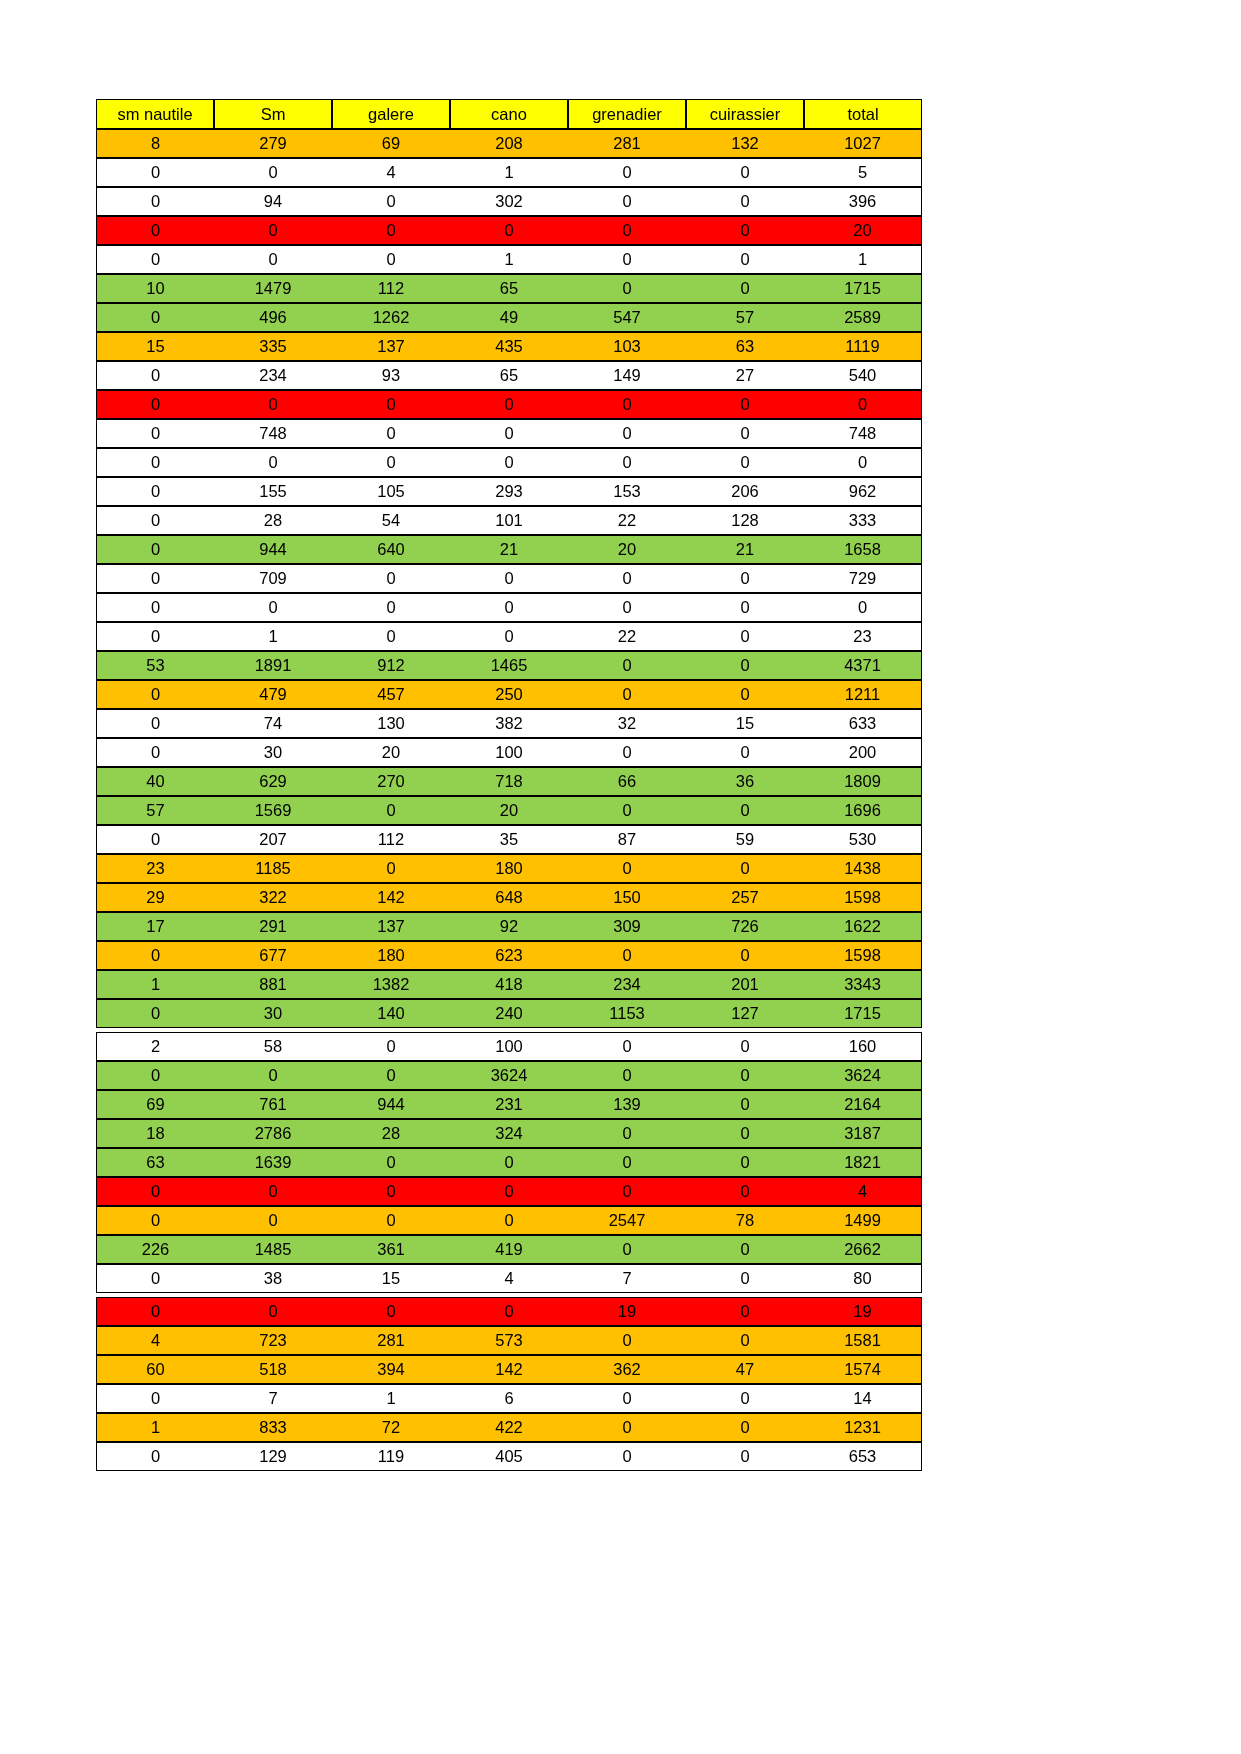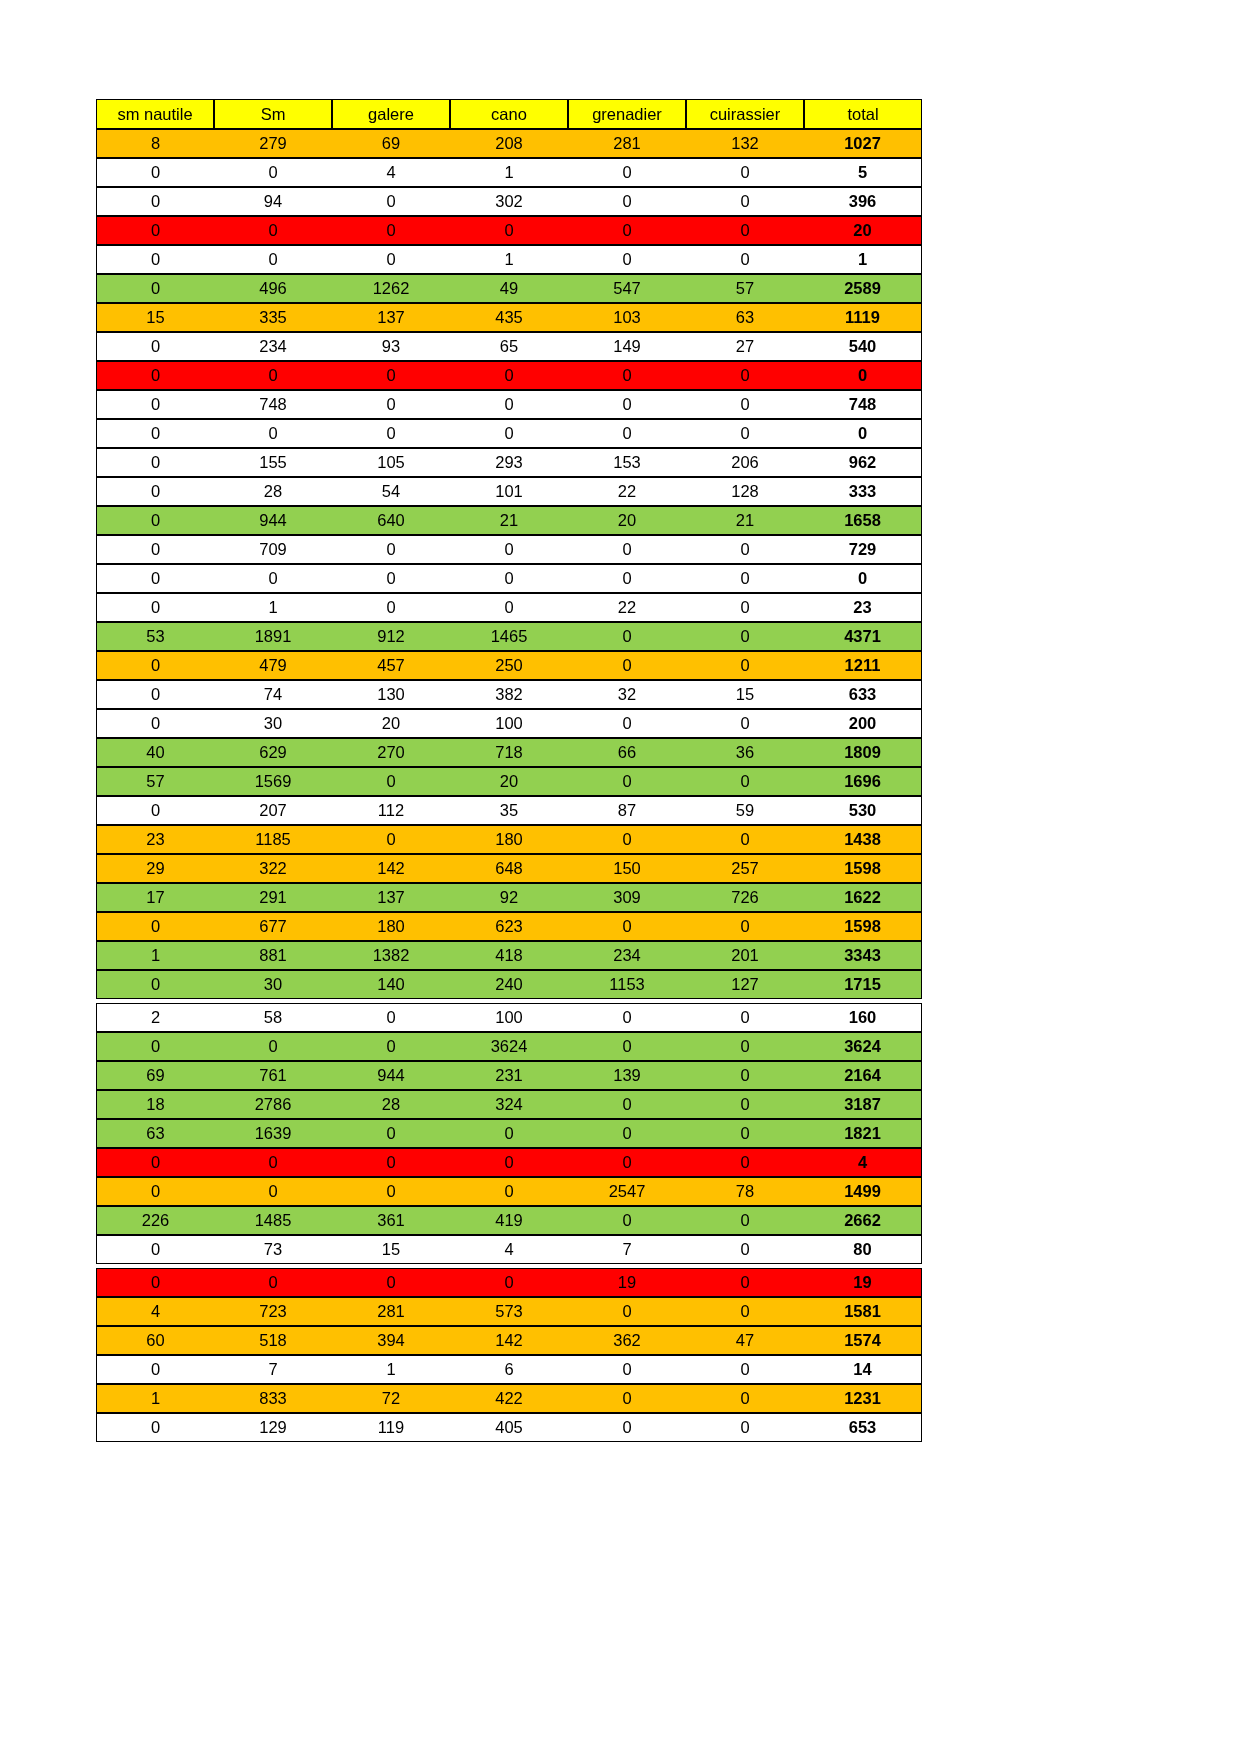--- a/index.html
+++ b/index.html
@@ -57,21 +57,21 @@
     line-height: 28px;
   }
 
   
   tr.data td {
     border-top: 1px solid #000000;
     border-bottom: 1px solid #000000;
     background: #ffffff;
   }
   tr.data td.first { border-left: 1px solid #000000; }
-  tr.data td.last  { border-right: 1px solid #000000; font-weight: bold; }
+  tr.data td.last  { border-right: 1px solid #000000; }
 
   tr.data.fill-orange td { background: #ffc000; }
   tr.data.fill-green  td { background: #92d050; }
   tr.data.fill-red    td { background: #ff0000; }
   tr.data.fill-white  td { background: #ffffff; }
 
   
   tr.data.fill-white td.first { border-left: 1px solid #000000; }
   tr.data.fill-white td.last  { border-right: 1px solid #000000; }
 
@@ -148,20 +148,29 @@
         <tr class="data fill-white">
           <td class="first">0</td>
           <td>0</td>
           <td>0</td>
           <td>1</td>
           <td>0</td>
           <td>0</td>
           <td class="last">1</td>
         </tr>
         <tr class="data fill-green">
+          <td class="first">10</td>
+          <td>1479</td>
+          <td>112</td>
+          <td>65</td>
+          <td>0</td>
+          <td>0</td>
+          <td class="last">1715</td>
+        </tr>
+        <tr class="data fill-green">
           <td class="first">0</td>
           <td>496</td>
           <td>1262</td>
           <td>49</td>
           <td>547</td>
           <td>57</td>
           <td class="last">2589</td>
         </tr>
         <tr class="data fill-orange">
           <td class="first">15</td>
@@ -449,21 +458,21 @@
           <td class="first">226</td>
           <td>1485</td>
           <td>361</td>
           <td>419</td>
           <td>0</td>
           <td>0</td>
           <td class="last">2662</td>
         </tr>
         <tr class="data fill-white">
           <td class="first">0</td>
-          <td>73</td>
+          <td>38</td>
           <td>15</td>
           <td>4</td>
           <td>7</td>
           <td>0</td>
           <td class="last">80</td>
         </tr>
         <tr class="spacer">
           <td colspan="7"></td>
         </tr>
         <tr class="data fill-red">

